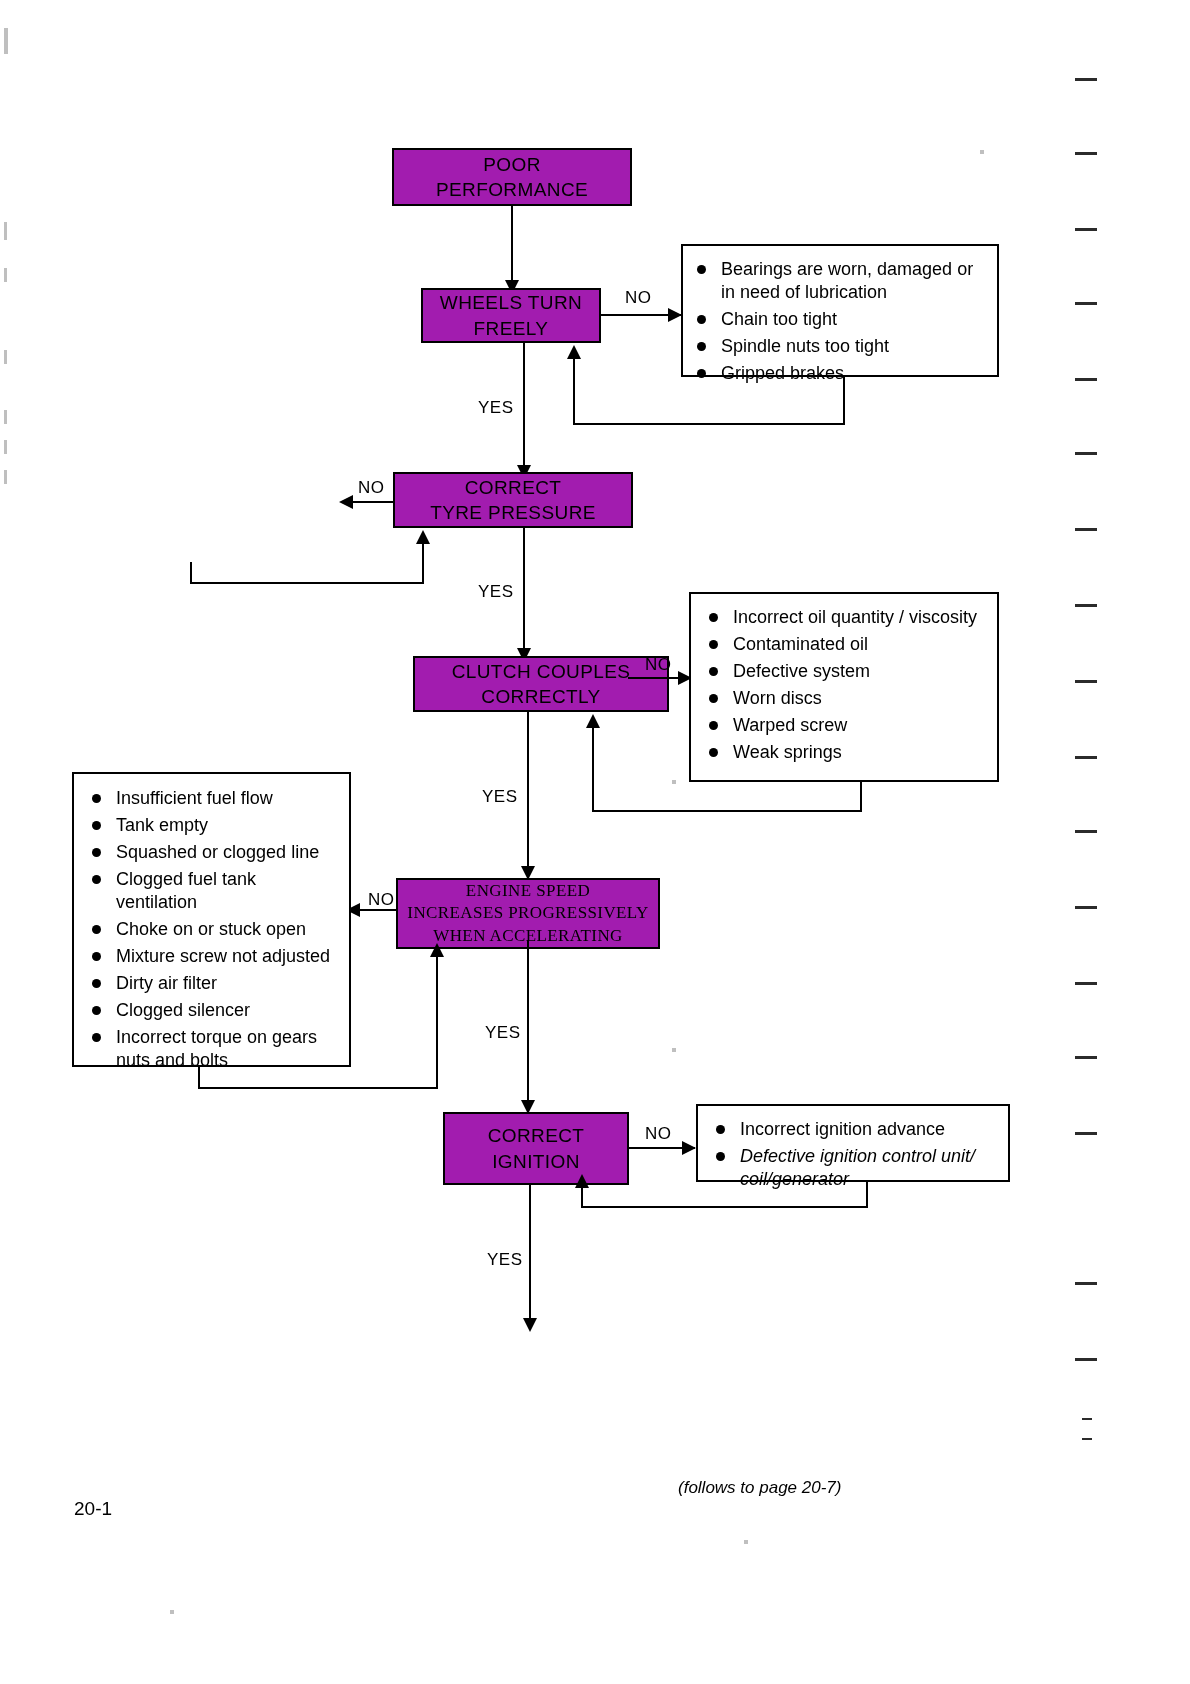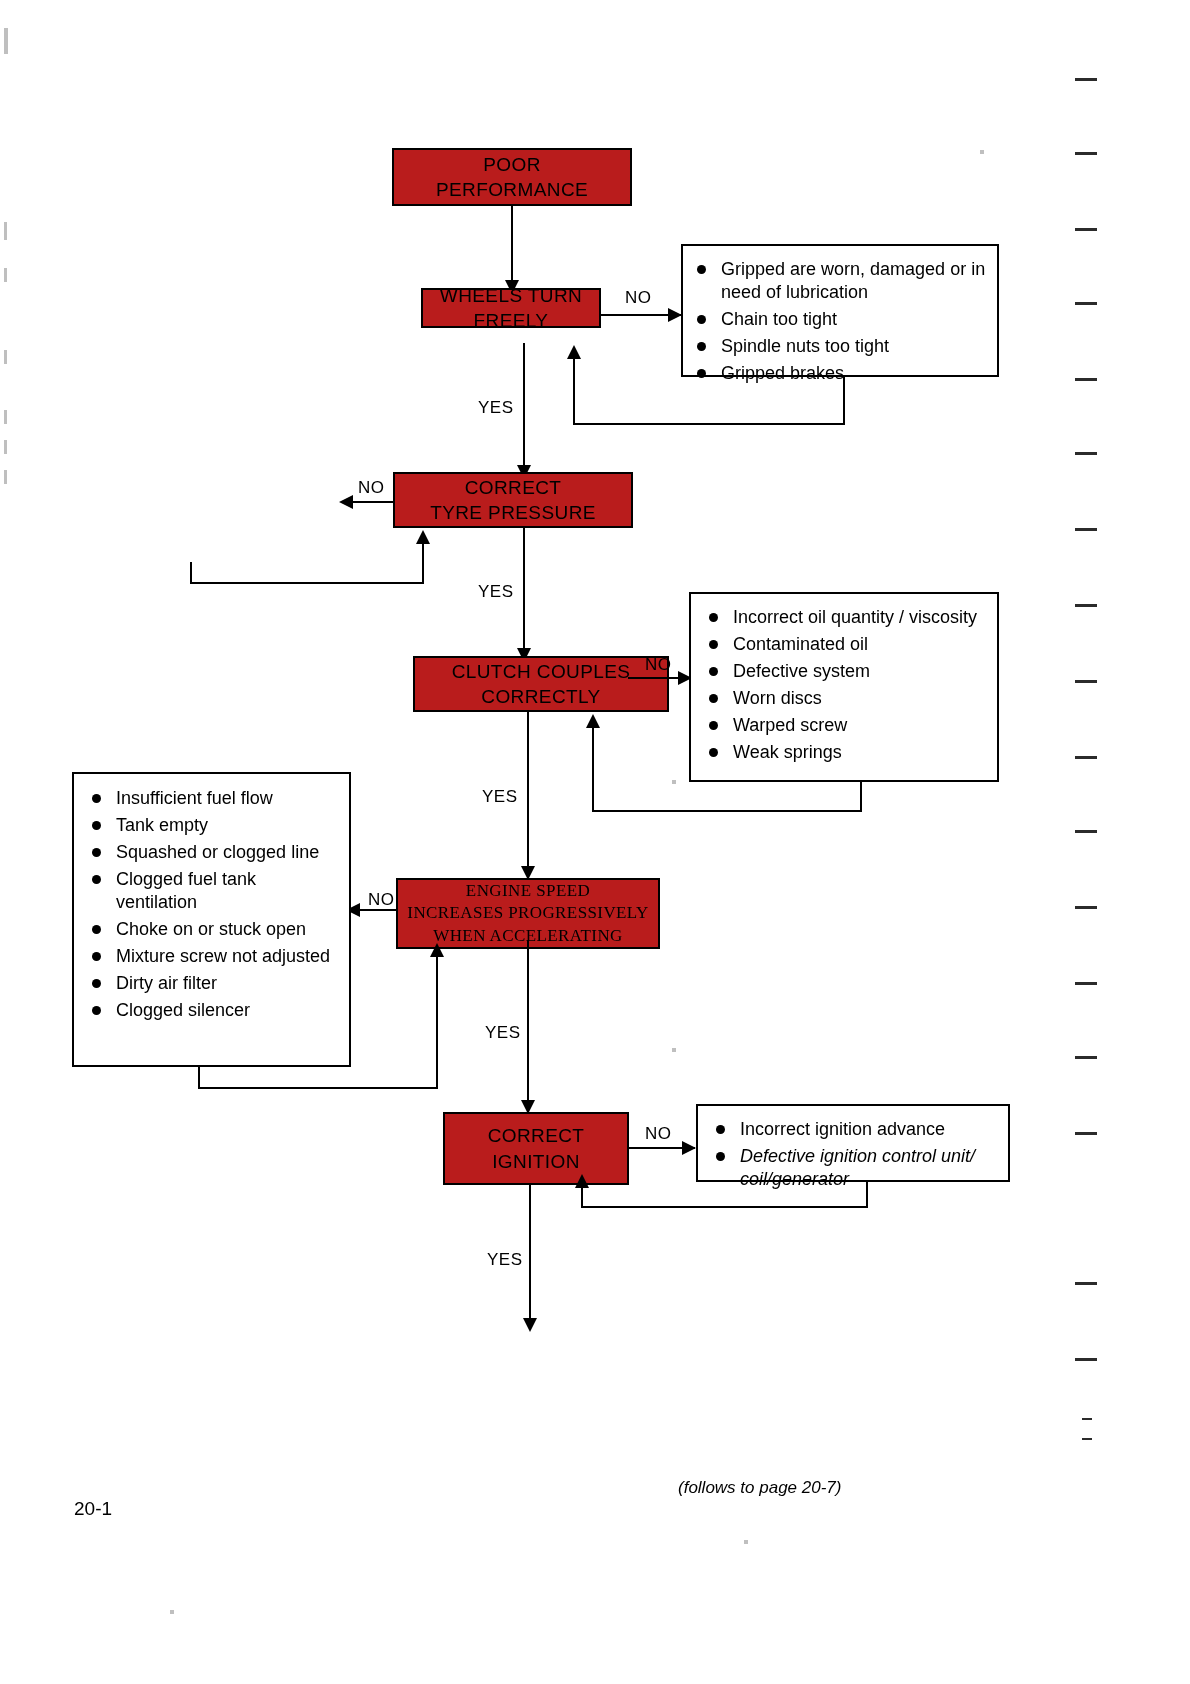--- a/index.html
+++ b/index.html
@@ -21,21 +21,21 @@
   }
   .scan-blob{
     position:absolute;
     background:#8a8a8a;
     opacity:.55;
   }
 
   .box{
     position:absolute;
     border:2px solid #000;
-    background:#b91c1c;
+    background:#a21caf;
     box-sizing:border-box;
     display:flex;
     align-items:center;
     justify-content:center;
   }
   .box .box-text{
     text-align:center;
     line-height:1.32;
     font-size:19px;
     letter-spacing:.4px;
@@ -155,34 +155,34 @@
   <div class="scan-blob" style="left:980px;top:150px;width:4px;height:4px;"></div>
 
   <div class="box" style="left:392px;top:148px;width:240px;height:58px;">
     <span class="box-text">POOR
 PERFORMANCE</span>
   </div>
 
   <div class="vline" style="left:511px;top:206px;height:80px;"></div>
   <div class="arrow-down" style="left:505px;top:280px;"></div>
 
-  <div class="box" style="left:421px;top:288px;width:180px;height:40px;">
+  <div class="box" style="left:421px;top:288px;width:180px;height:55px;">
     <span class="box-text">WHEELS TURN
 FREELY</span>
   </div>
 
   <div class="hline" style="left:601px;top:314px;width:80px;"></div>
   <div class="arrow-right" style="left:668px;top:308px;"></div>
   <div class="edge-label" style="left:625px;top:288px;">NO</div>
 
   <div class="listbox" style="left:681px;top:244px;width:318px;height:133px;padding:12px 10px 8px 12px;">
     <ul>
       <li>
           <span class="bullet"></span>
-          <span class="li-text">Gripped  are  worn,  damaged  or
+          <span class="li-text">Bearings  are  worn,  damaged  or
 in need of lubrication</span>
         </li>
       <li>
           <span class="bullet"></span>
           <span class="li-text">Chain too tight</span>
         </li>
       <li>
           <span class="bullet"></span>
           <span class="li-text">Spindle nuts too tight</span>
         </li>
@@ -305,20 +305,25 @@
           <span class="li-text">Mixture screw not adjusted</span>
         </li>
       <li>
           <span class="bullet"></span>
           <span class="li-text">Dirty air filter</span>
         </li>
       <li>
           <span class="bullet"></span>
           <span class="li-text">Clogged silencer</span>
         </li>
+      <li>
+          <span class="bullet"></span>
+          <span class="li-text" style="white-space:pre-line;">Incorrect  torque  on  gears
+nuts and bolts</span>
+        </li>
     </ul>
   </div>
 
   <div class="vline" style="left:198px;top:1067px;height:22px;"></div>
   <div class="hline" style="left:198px;top:1087px;width:240px;"></div>
   <div class="vline" style="left:436px;top:955px;height:134px;"></div>
   <div class="arrow-up" style="left:430px;top:943px;"></div>
 
   <div class="vline" style="left:527px;top:940px;height:166px;"></div>
   <div class="arrow-down" style="left:521px;top:1100px;"></div>

